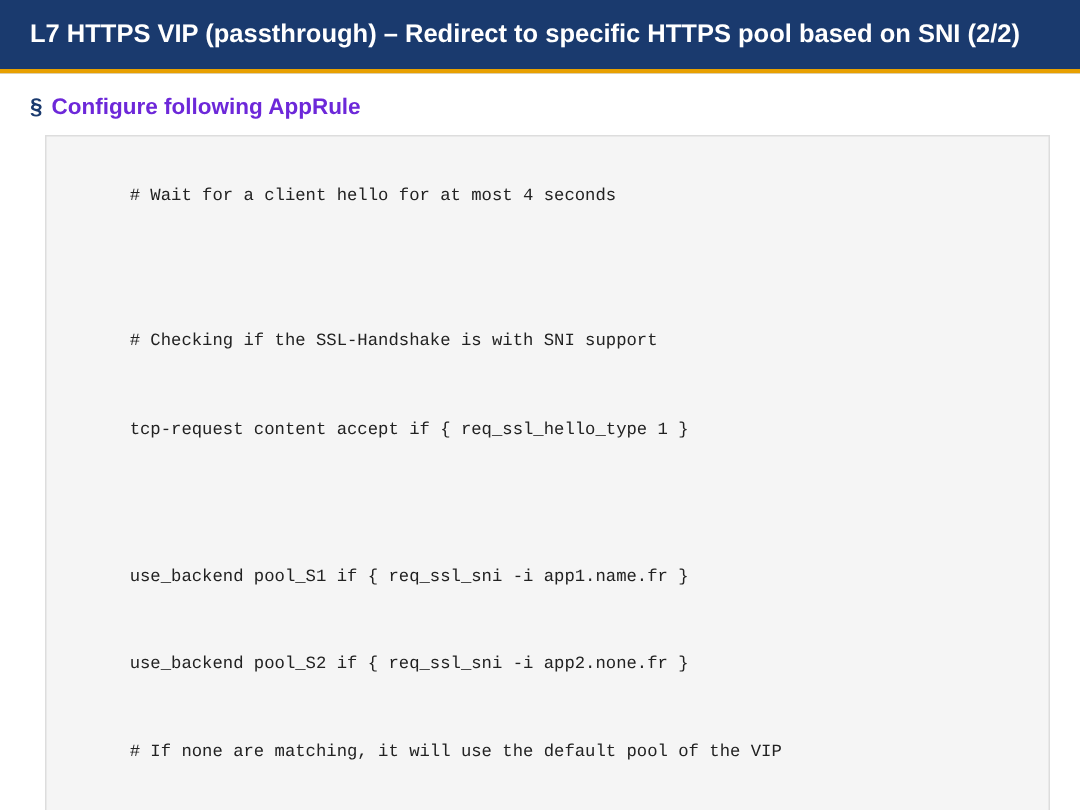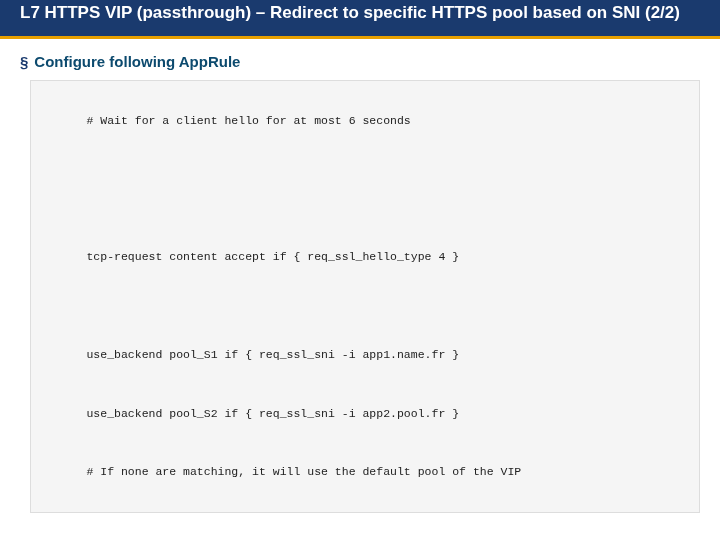--- a/index.html
+++ b/index.html
@@ -15,39 +15,39 @@
       width: 720px;
       height: 540px;
       background: #ffffff;
       display: flex;
       flex-direction: column;
     }
 
     .header {
       background: #1a3a6e;
       color: white;
-      padding: 2px 20px 12px 20px;
+      padding: 12px 20px 12px 20px;
       font-size: 17px;
       font-weight: bold;
       line-height: 1.3;
       border-bottom: 3px solid #e8a000;
     }
 
     .content {
       flex: 1;
       padding: 14px 20px 10px 20px;
       background: white;
       display: flex;
       flex-direction: column;
     }
 
     .section-title {
       font-size: 15px;
       font-weight: bold;
-      color: #0c4a6e;
+      color: #6d28d9;
       margin-bottom: 10px;
       display: flex;
       align-items: flex-start;
       gap: 6px;
     }
 
     .section-title::before {
       content: '§';
       color: #1a3a6e;
       font-size: 15px;
@@ -76,29 +76,30 @@
     <span>L7 HTTPS VIP (passthrough) – Redirect to specific HTTPS pool based on SNI (2/2)</span>
   </div>
 
   <div class="content">
 
     <div class="section-title">
       <span>Configure following AppRule</span>
     </div>
 
     <div class="code-block">
-      <span># Wait for a client hello for at most 6 seconds</span>
+      <span># Wait for a client hello for at most 4 seconds</span>
       <br>
       <br>
+      <span># Checking if the SSL-Handshake is with SNI support</span>
       <br>
-      <span>tcp-request content accept if { req_ssl_hello_type 4 }</span>
+      <span>tcp-request content accept if { req_ssl_hello_type 1 }</span>
       <br>
       <br>
       <span>use_backend pool_S1 if { req_ssl_sni -i app1.name.fr }</span>
       <br>
-      <span>use_backend pool_S2 if { req_ssl_sni -i app2.pool.fr }</span>
+      <span>use_backend pool_S2 if { req_ssl_sni -i app2.none.fr }</span>
       <br>
       <span># If none are matching, it will use the default pool of the VIP</span>
     </div>
 
   </div>
 
 </div>
 
 </body></html>

